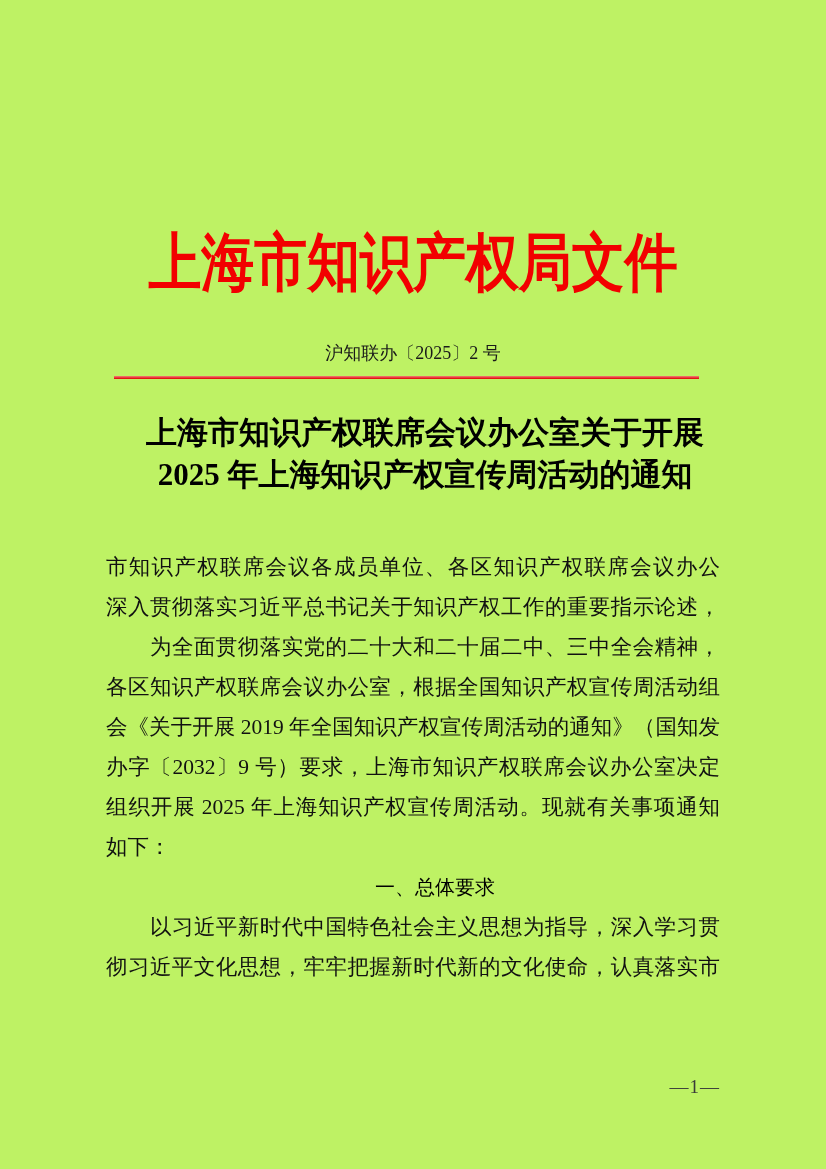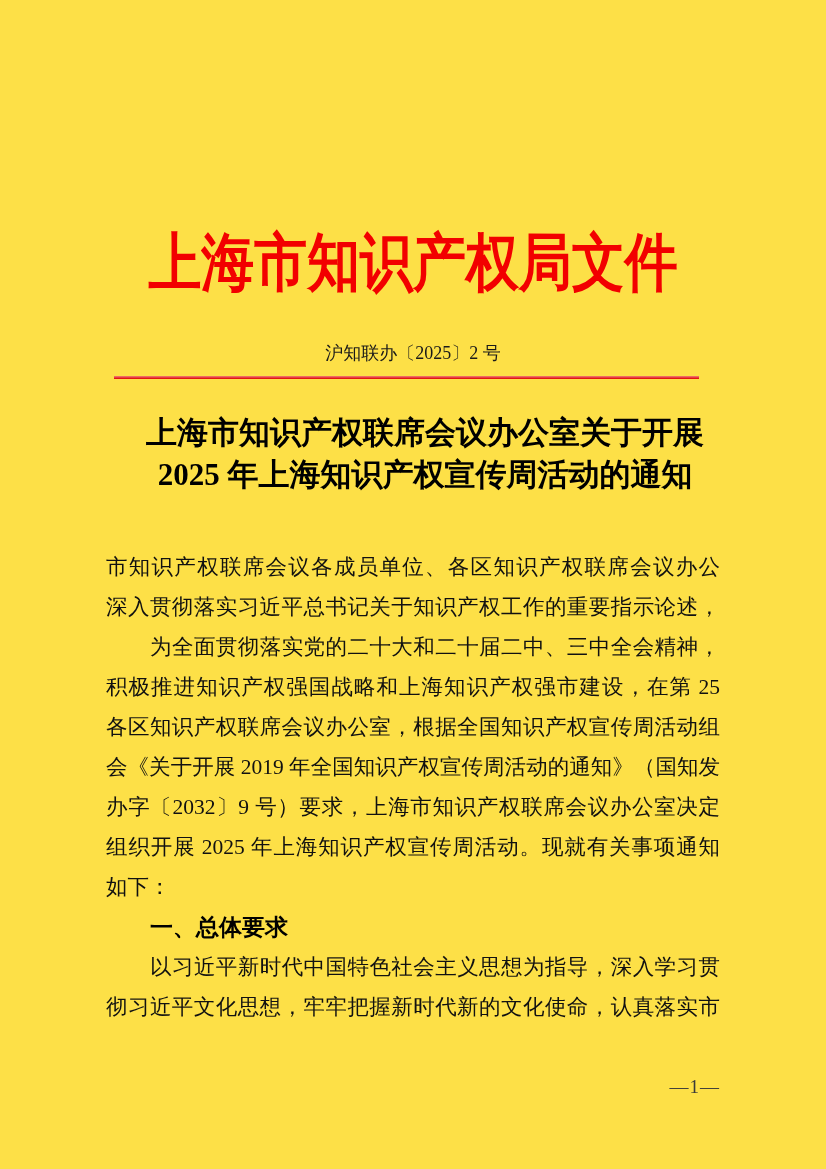--- a/index.html
+++ b/index.html
@@ -4,21 +4,21 @@
 <style>
   html, body {
     margin: 0;
     padding: 0;
     background: #ffffff;
   }
   .page {
     position: relative;
     width: 826px;
     height: 1169px;
-    background: #fde047;
+    background: #bef264;
     overflow: hidden;
     font-family: "Liberation Serif", "DejaVu Serif", serif;
     color: #000000;
   }
 
   
   .agency-header {
     position: absolute;
     top: 225px;
     left: 0;
@@ -93,23 +93,24 @@
     white-space: normal;
     text-align: justify;
     text-align-last: justify;
     overflow: hidden;
   }
   .line.indent {
     padding-left: 44px;
   }
   .line.heading {
     font-family: "Liberation Sans", "DejaVu Sans", sans-serif;
-    font-weight: bold;
-    font-size: 23px;
+    font-weight: normal;
+    font-size: 20px;
     color: #000000;
+    text-align: center;
   }
 
   
   .page-number {
     position: absolute;
     top: 1076px;
     right: 106px;
     font-size: 19px;
     line-height: 22px;
     color: #3a3a3a;
@@ -132,21 +133,20 @@
 
   <div class="doc-title">
     <div>上海市知识产权联席会议办公室关于开展</div>
     <div>2025 年上海知识产权宣传周活动的通知</div>
   </div>
 
   <div class="body-text">
     <div class="line fill">市知识产权联席会议各成员单位、各区知识产权联席会议办公室：</div>
     <div class="line fill">深入贯彻落实习近平总书记关于知识产权工作的重要指示论述，</div>
     <div class="line fill indent">为全面贯彻落实党的二十大和二十届二中、三中全会精神，</div>
-    <div class="line fill">积极推进知识产权强国战略和上海知识产权强市建设，在第 25</div>
     <div class="line fill">各区知识产权联席会议办公室，根据全国知识产权宣传周活动组委</div>
     <div class="line fill">会《关于开展 2019 年全国知识产权宣传周活动的通知》（国知发</div>
     <div class="line fill">办字〔2032〕9 号）要求，上海市知识产权联席会议办公室决定</div>
     <div class="line fill">组织开展 2025 年上海知识产权宣传周活动。现就有关事项通知</div>
     <div class="line">如下：</div>
     <div class="line heading indent">一、总体要求</div>
     <div class="line fill indent">以习近平新时代中国特色社会主义思想为指导，深入学习贯</div>
     <div class="line fill">彻习近平文化思想，牢牢把握新时代新的文化使命，认真落实市</div>
   </div>
 

